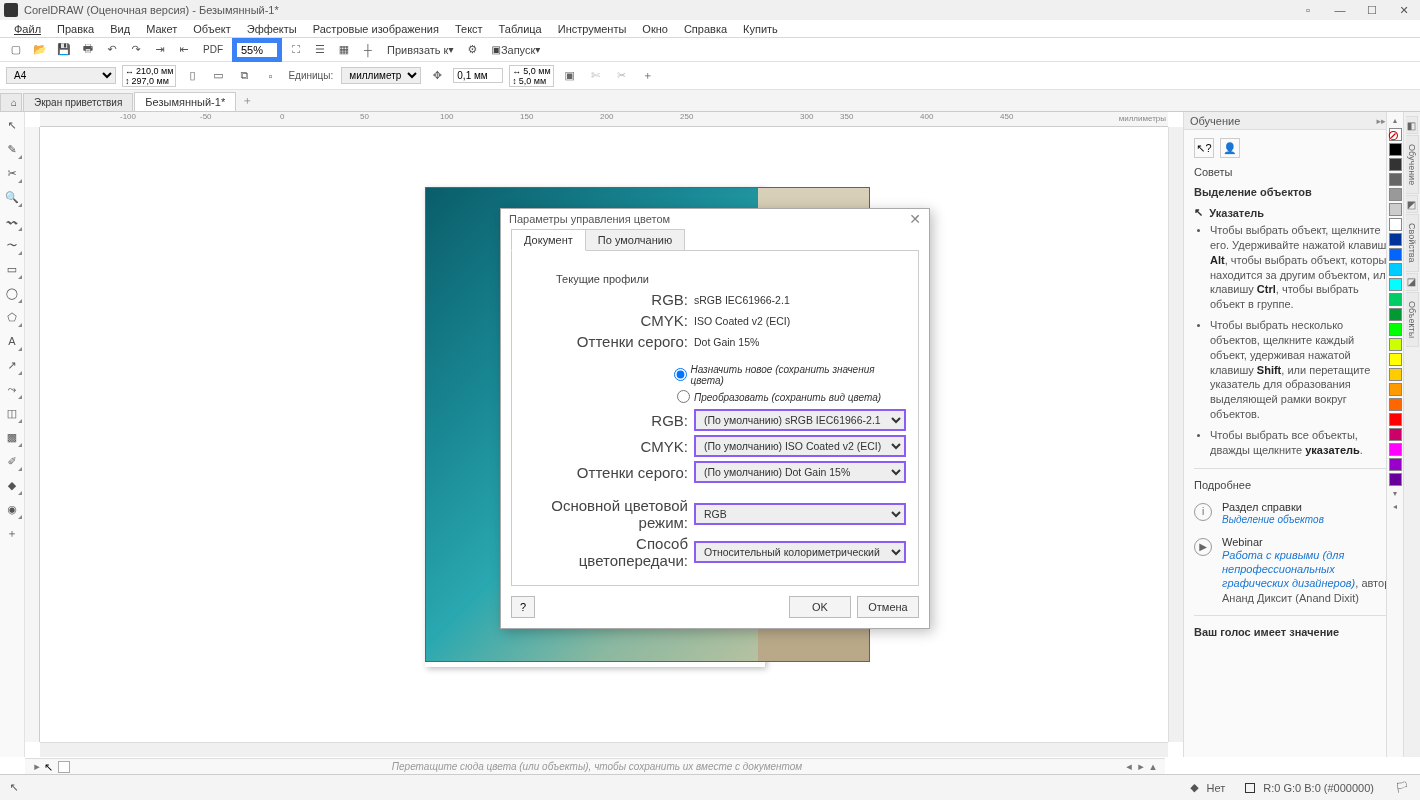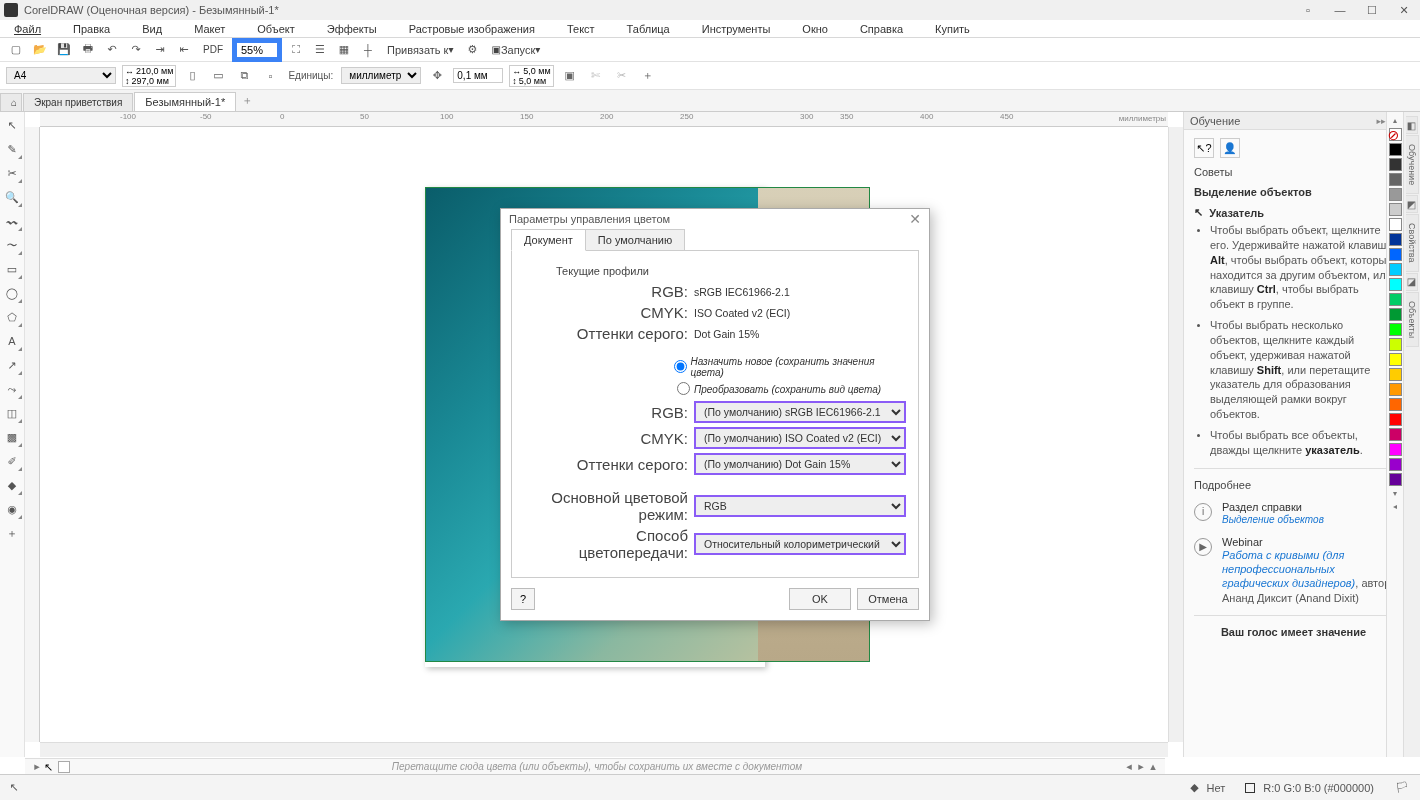--- a/index.html
+++ b/index.html
@@ -2,21 +2,21 @@
 <html><head>
 <meta charset="utf-8">
 <style>
 * { box-sizing: border-box; margin: 0; padding: 0; font-family: "Segoe UI", Tahoma, sans-serif; font-size: 11px; }
 body { width: 1420px; height: 800px; background: #fff; overflow: hidden; position: relative; }
 .titlebar { height: 20px; background: #f0f0f0; display: flex; align-items: center; padding: 0 4px; }
 .titlebar .logo { width: 14px; height: 14px; background: #333; border-radius: 2px; margin-right: 6px; }
 .titlebar .title { color: #555; }
 .titlebar .wincontrols { margin-left: auto; display: flex; gap: 8px; }
 .titlebar .wincontrols span { width: 24px; text-align: center; color: #555; cursor: pointer; }
-.menubar { height: 18px; display: flex; align-items: center; gap: 16px; padding: 0 6px; border-bottom: 1px solid #d8d8d8; }
+.menubar { height: 18px; display: flex; align-items: center; gap: 0; padding: 0 6px; border-bottom: 1px solid #d8d8d8; }
 .menubar .mitem { padding: 2px 8px; color: #333; cursor: pointer; }
 .menubar .mitem:first-child { text-decoration: underline; }
 .toolbar1 { height: 24px; display: flex; align-items: center; gap: 4px; padding: 0 6px; border-bottom: 1px solid #e2e2e2; }
 .toolbar1 .tbtn { width: 20px; height: 18px; display: flex; align-items: center; justify-content: center; color: #555; cursor: pointer; }
 .toolbar1 .drop { display:flex; align-items:center; font-size:10px; color:#444; padding:0 4px; border:1px solid transparent; }
 .toolbar1 .zoom { border: 5px solid #3b82f6; padding: 1px 4px; width: 50px; }
 .toolbar2 { height: 28px; display: flex; align-items: center; gap: 6px; padding: 0 6px; border-bottom: 1px solid #e2e2e2; }
 .toolbar2 select, .toolbar2 input { border: 1px solid #ccc; font-size: 10px; padding: 1px 3px; }
 .toolbar2 .pgsize { width: 110px; }
 .toolbar2 .dim { border:1px solid #ccc; padding:0 2px; display:flex; flex-direction:column; font-size:9px; line-height:10px; }
@@ -56,21 +56,21 @@
 .rpanel .rsub { font-weight: bold; color: #333; margin: 8px 0 4px; display:flex; align-items:center; gap:6px; }
 .rpanel ul { list-style: disc; padding-left: 16px; }
 .rpanel ul li { color: #555; line-height: 1.35; margin-bottom: 6px; font-size:10px; }
 .rpanel .bold { font-weight: bold; color:#222; }
 .rpanel hr { border: none; border-top: 1px solid #ddd; margin: 10px 0; }
 .rpanel .more { color:#444; margin:4px 0 10px; }
 .rpanel .linkrow { display:flex; align-items:flex-start; gap:10px; margin-bottom:10px; }
 .rpanel .linkrow .licon { width:18px; height:18px; border:1px solid #999; border-radius:50%; display:flex; align-items:center; justify-content:center; color:#666; font-size:10px; flex-shrink:0; margin-top:2px; }
 .rpanel .linkrow .lbody .lt { color:#333; }
 .rpanel .linkrow .lbody .ll { color:#1976d2; font-style: italic; cursor:pointer; font-size:10px; line-height:1.3; }
-.rpanel .feedback { text-align:center; margin-top: 10px; }
+.rpanel .feedback { text-align:left; margin-top: 10px; }
 .rpanel .feedback .fb1 { font-weight: bold; color:#333; margin-bottom:4px; }
 .rpanel .feedback .fb2 { color:#1976d2; font-style:italic; font-size:10px; cursor:pointer; }
 .rtabs { width: 17px; background: #f0f0f0; border-left: 1px solid #ddd; display:flex; flex-direction:column; align-items:center; padding-top:4px; gap:0; }
 .rtabs .rtab { writing-mode: vertical-rl; font-size:9px; color:#666; padding:8px 1px; cursor:pointer; border:1px solid #ddd; border-left:none; margin-bottom:1px; background:#eaeaea; }
 .rtabs .rtab.ic { writing-mode: horizontal-tb; height:18px; display:flex; align-items:center; justify-content:center; font-size:10px; }
 .colstrip { position:absolute; bottom:26px; left:25px; right:255px; height:16px; background:#f8f8f8; border-top:1px solid #ddd; display:flex; align-items:center; padding:0 6px; }
 .colstrip .cnav { width:12px; text-align:center; color:#777; cursor:pointer; }
 .colstrip .cslot { width:12px; height:12px; border:1px solid #aaa; margin:0 1px; }
 .colstrip .hint { flex:1; text-align:center; font-style:italic; color:#999; font-size:10px; }
 .statusbar { position:absolute; bottom:0; left:0; right:0; height:26px; background:#f4f4f4; border-top:1px solid #ccc; display:flex; align-items:center; padding:0 6px; font-size:10px; color:#555; }
@@ -81,21 +81,21 @@
 .colpal .cnav { font-size:8px; color:#777; cursor:pointer; padding:2px 0; }
 
 
 .dialog { position: absolute; left: 500px; top: 208px; width: 430px; background: #fff; border: 1px solid #aaa; box-shadow: 3px 3px 12px rgba(0,0,0,0.25); z-index: 100; }
 .dialog .dtitle { height: 20px; display: flex; align-items: center; padding: 0 8px; color: #555; font-size: 11px; }
 .dialog .dtitle .dx { margin-left: auto; cursor: pointer; font-size: 14px; color: #888; }
 .dialog .dtabs { display: flex; padding: 0 10px; }
 .dialog .dtabs .dtab { padding: 4px 12px; border: 1px solid #ccc; background: #f0f0f0; font-size: 11px; color: #333; cursor:pointer; margin-right: -1px; }
 .dialog .dtabs .dtab.active { background: #fff; border-bottom-color: #fff; position:relative; z-index:1; }
 .dialog .dbody { border: 1px solid #ccc; margin: -1px 10px 10px; padding: 14px 12px 12px; }
-.dialog .grp { margin-bottom: 14px; }
+.dialog .grp { margin-bottom: 14px; margin-top: 8px; }
 .dialog .grplbl { color: #444; margin-bottom: 6px; padding-left: 32px; }
 .dialog .row { display: flex; align-items: center; margin-bottom: 4px; }
 .dialog .row .rlbl { width: 170px; text-align: right; padding-right: 6px; color: #444; font-size:15px; }
 .dialog .row .rval { flex: 1; color: #333; font-size:10.5px; }
 .dialog .row .rradio { width: 170px; text-align: right; padding-right: 4px; }
 .dialog .row .rradio input { margin:0; }
 .dialog .row .rradiolbl { color:#333; font-size:10px;font-style:italic; }
 .dialog .row select { flex: 1; border: 2px solid #8b5cf6; background: #eee; padding: 2px 4px; font-size: 10.5px; color:#333; }
 .dialog .dfoot { display: flex; padding: 0 10px 10px; gap: 6px; }
 .dialog .dfoot .help { width: 24px; height: 22px; border: 1px solid #bbb; background: #f4f4f4; display:flex; align-items:center; justify-content:center; cursor:pointer; }

